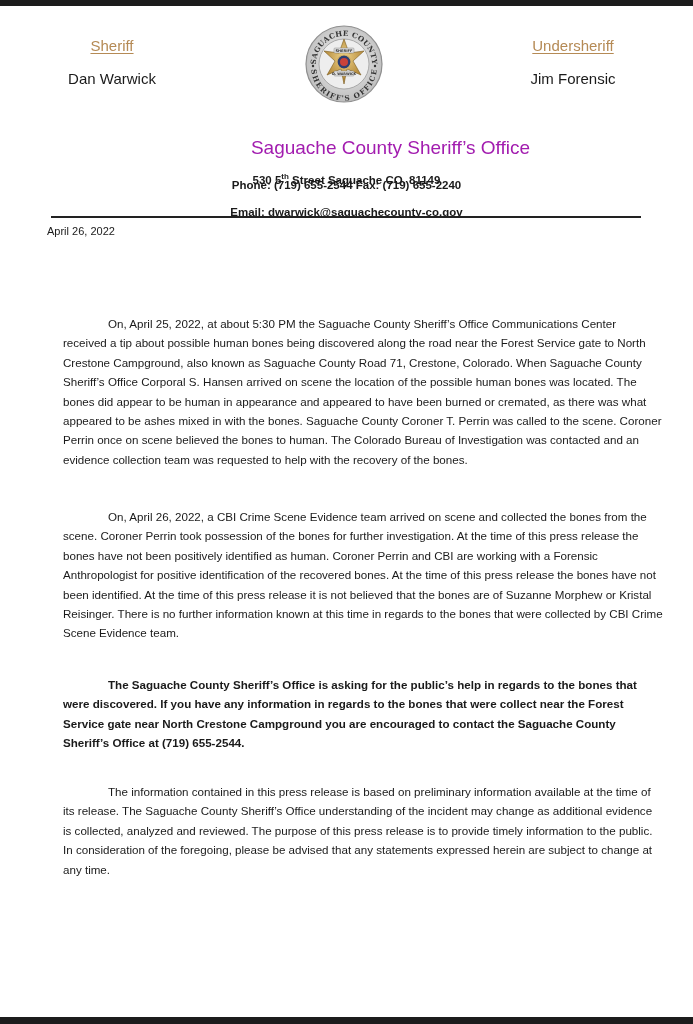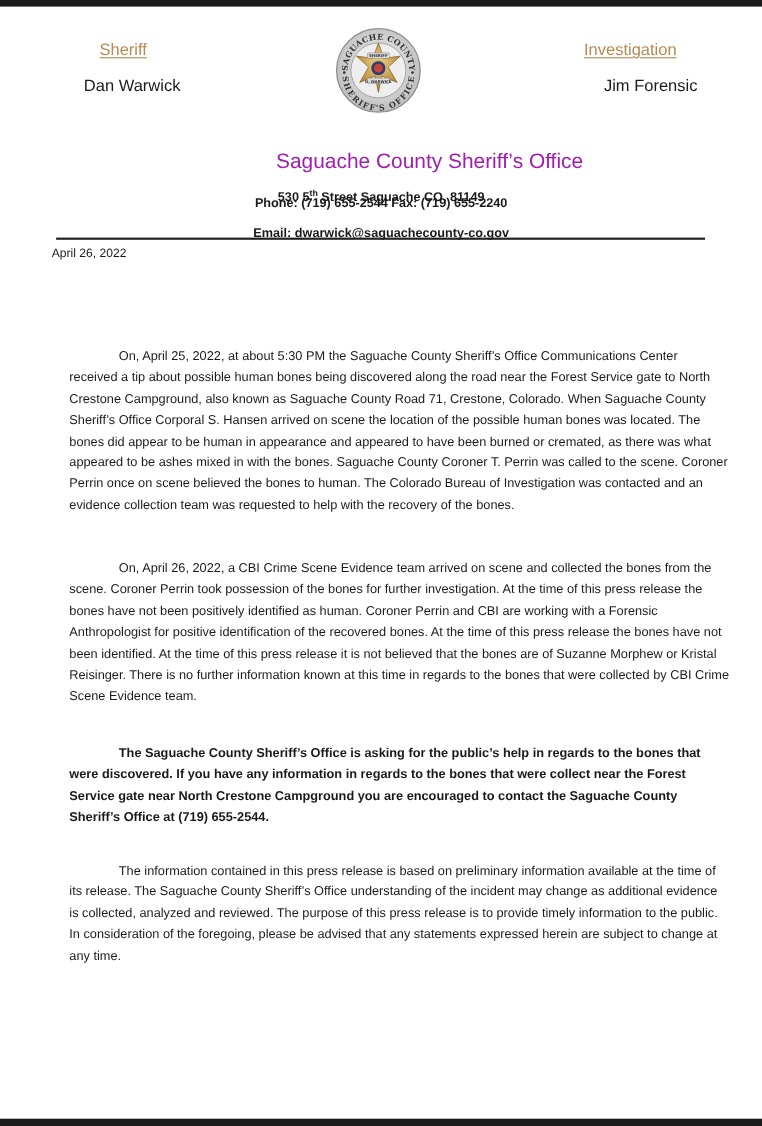--- a/index.html
+++ b/index.html
@@ -13,21 +13,21 @@
   .bar-bottom { position: absolute; left: 0; top: 1017px; width: 693px; height: 7px; background: #1c1c1c; }
 
   .hdr-col { position: absolute; text-align: center; }
   .hdr-left { left: 60px; top: 36px; width: 104px; }
   .hdr-right { left: 512px; top: 36px; width: 122px; }
   .hdr-title {
     color: #b58a55; font-size: 15px; text-decoration: underline;
     text-decoration-thickness: 1px; text-underline-offset: 2px;
     line-height: 20px;
   }
-  .hdr-name { font-size: 15px; color: #1a1a1a; line-height: 20px; margin-top: 13px; white-space: nowrap; text-align: right; }
+  .hdr-name { font-size: 15px; color: #1a1a1a; line-height: 20px; margin-top: 13px; white-space: nowrap; }
 
   .seal { position: absolute; left: 304px; top: 24px; width: 80px; height: 80px; }
 
   .office {
     position: absolute; left: 0; width: 693px; text-align: center;
     top: 136px; color: #a21caf; font-size: 19px; line-height: 24px; padding-left: 44px;
   }
   .contact {
     position: absolute; left: 0; width: 693px; text-align: center;
     font-size: 11.5px; font-weight: bold; color: #1a1a1a; line-height: 16px;
@@ -89,21 +89,21 @@
     <rect x="30" y="24" width="20" height="5" rx="1" fill="#dcdcdc" stroke="#777" stroke-width="0.4"></rect>
     <text x="40" y="28" font-size="3.6" text-anchor="middle" fill="#333" font-family="DejaVu Sans, sans-serif" font-weight="bold">SHERIFF</text>
     <circle cx="40" cy="38" r="7" fill="#2c3e73" stroke="#d8b564" stroke-width="1.2"></circle>
     <circle cx="40" cy="38" r="4" fill="#c9423a"></circle>
     <rect x="30" y="47" width="20" height="5" rx="1" fill="#dcdcdc" stroke="#777" stroke-width="0.4"></rect>
     <text x="40" y="51" font-size="3.4" text-anchor="middle" fill="#333" font-family="DejaVu Sans, sans-serif" font-weight="bold">D. WARWICK</text>
   </svg>
 </div>
 
 <div class="hdr-col hdr-right">
-  <div class="hdr-title">Investigation</div>
+  <div class="hdr-title">Undersheriff</div>
   <div class="hdr-name">Jim Forensic</div>
 </div>
 
 <div class="office">Saguache County Sheriff’s Office</div>
 <div class="contact l1"><span>530 5</span><sup>th</sup><span> Street Saguache CO, 81149</span></div>
 <div class="contact l2">Phone: (719) 655-2544 Fax: (719) 655-2240</div>
 <div class="contact l3">Email: dwarwick@saguachecounty-co.gov</div>
 
 <div class="rule"></div>
 

